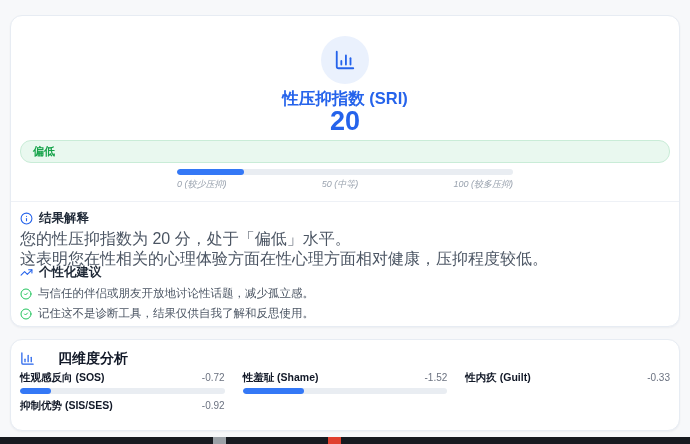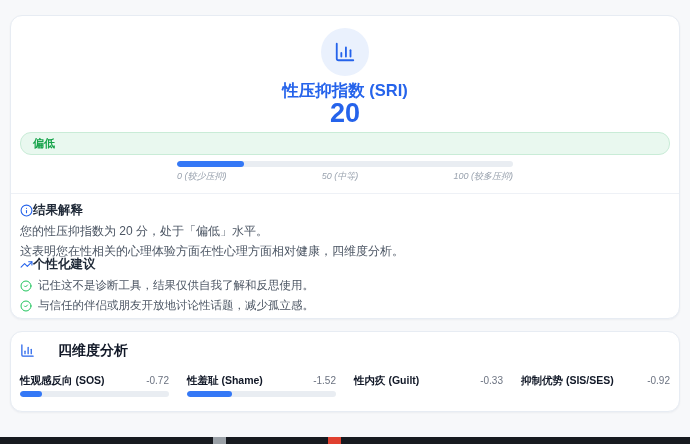--- a/index.html
+++ b/index.html
@@ -10,21 +10,21 @@
     font-family:"Liberation Sans","DejaVu Sans",sans-serif;
     color:#374151;
   }
   .page { padding:15px 10px 0; }
   .card {
     background:#ffffff;
     border:1px solid #e7ecf3;
     border-radius:12px;
     box-shadow:0 1px 2px rgba(23,32,55,.05);
   }
-  .main-card { padding:12px 9px 6px; }
+  .main-card { padding:20px 9px 6px; }
 
   .icon-circle {
     width:48px; height:48px; border-radius:50%;
     background:#eaf1fd; margin:0 auto;
     display:flex; align-items:center; justify-content:center;
   }
   .title {
     margin:5px 0 0; text-align:center;
     font-size:16.5px; line-height:19px; font-weight:700; color:#2563eb;
   }
@@ -49,38 +49,38 @@
   .scale {
     display:flex; justify-content:space-between;
     margin-top:4px; font-size:9px; line-height:10px; color:#9aa3af;font-style:italic;
   }
 
   .divider { border:0; border-top:1px solid #eef1f6; margin:12px -9px 0; }
 
   .section { margin-top:9px; }
   .section.advice { margin-top:0; }
   .section-title {
-    display:flex; align-items:center; 
+    display:flex; align-items:center; gap:6px;
     font-size:12.5px; line-height:15px; font-weight:700; color:#1f2937;
   }
-  .section p { margin:7px 0 0; font-size:12px; line-height:12.5px; color:#4b5563; }
+  .section p { margin:7px 0 0; font-size:16px; line-height:12.5px; color:#4b5563; }
   .advice-item {
     display:flex; align-items:flex-start; gap:6px;
     margin-top:7px; font-size:11.5px; line-height:13px; color:#4b5563;
   }
   .advice-item svg { flex:0 0 auto; margin-top:0.5px; }
 
   .dims-card { margin-top:12px; padding:10px 9px 14px; }
   .dims-title {
     display:flex; align-items:center; gap:23px;
     font-size:14px; line-height:16px; font-weight:700; color:#111827;
   }
   .dims-grid {
-    display:grid; grid-template-columns:1fr 1fr 1fr 1fr;
-    column-gap:18px; row-gap:5px; margin-top:16px;
+    display:grid; grid-template-columns:1fr 1fr 1fr;
+    column-gap:18px; row-gap:5px; margin-top:5px;
   }
   .dim-head {
     display:flex; justify-content:space-between; align-items:baseline;
     margin-bottom:4px; line-height:13px;
   }
   .dim-label { font-size:10.5px; font-weight:700; color:#111827; }
   .dim-value { font-size:10px; color:#6b7280; }
 
   .taskbar {
     position:absolute; left:0; right:0; bottom:0; height:7px;
@@ -130,44 +130,44 @@
     <div class="section">
       <div class="section-title">
         <svg width="13" height="13" viewBox="0 0 24 24" fill="none" stroke="#2563eb" stroke-width="2" stroke-linecap="round" stroke-linejoin="round">
           <circle cx="12" cy="12" r="10"></circle>
             <path d="M12 16v-4"></path>
             <path d="M12 8h.01"></path>
         </svg>
         <span>结果解释</span>
       </div>
       <p>您的性压抑指数为 20 分，处于「偏低」水平。</p>
-      <p>这表明您在性相关的心理体验方面在性心理方面相对健康，四维度分析。</p>
+      <p>这表明您在性相关的心理体验方面在性心理方面相对健康，压抑程度较低。</p>
     </div>
 
     <div class="section advice">
       <div class="section-title">
         <svg width="13" height="13" viewBox="0 0 24 24" fill="none" stroke="#2563eb" stroke-width="2" stroke-linecap="round" stroke-linejoin="round">
           <polyline points="22 7 13.5 15.5 8.5 10.5 2 17"></polyline>
             <polyline points="16 7 22 7 22 13"></polyline>
         </svg>
         <span>个性化建议</span>
       </div>
       <div class="advice-item">
         <svg width="12" height="12" viewBox="0 0 24 24" fill="none" stroke="#22c55e" stroke-width="2" stroke-linecap="round" stroke-linejoin="round">
           <circle cx="12" cy="12" r="10"></circle>
             <path d="m9 12 2 2 4-4"></path>
         </svg>
-        <span>记住这不是诊断工具，结果仅供自我了解和反思使用。</span>
+        <span>与信任的伴侣或朋友开放地讨论性话题，减少孤立感。</span>
       </div>
       <div class="advice-item">
         <svg width="12" height="12" viewBox="0 0 24 24" fill="none" stroke="#22c55e" stroke-width="2" stroke-linecap="round" stroke-linejoin="round">
           <circle cx="12" cy="12" r="10"></circle>
             <path d="m9 12 2 2 4-4"></path>
         </svg>
-        <span>与信任的伴侣或朋友开放地讨论性话题，减少孤立感。</span>
+        <span>记住这不是诊断工具，结果仅供自我了解和反思使用。</span>
       </div>
     </div>
   </section>
 
   <section class="card dims-card">
     <div class="dims-title">
       <svg width="15" height="15" viewBox="0 0 24 24" fill="none" stroke="#2563eb" stroke-width="2" stroke-linecap="round" stroke-linejoin="round">
         <path d="M3 3v16a2 2 0 0 0 2 2h16"></path>
         <path d="M8 17v-4"></path>
           <path d="M13 17V7"></path>

